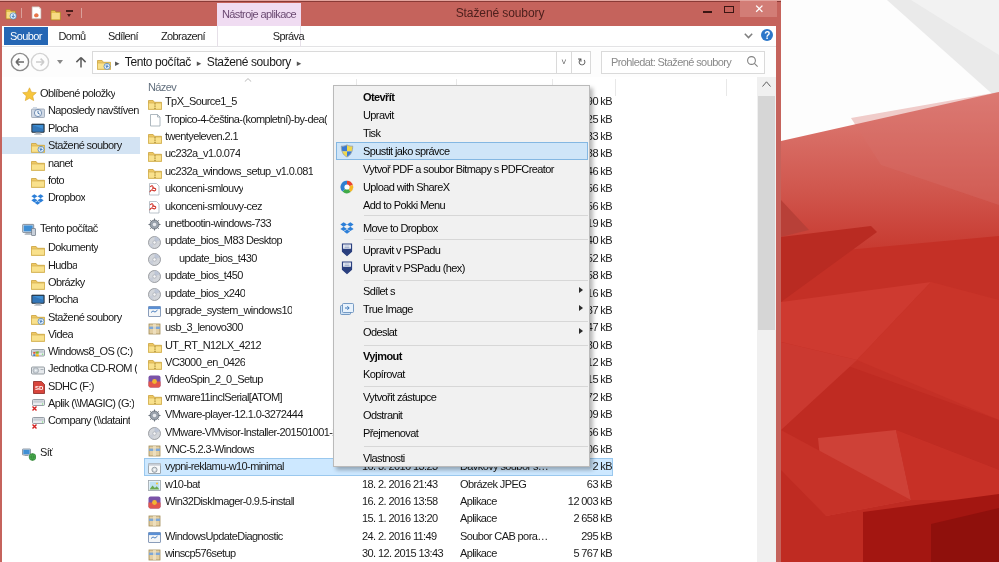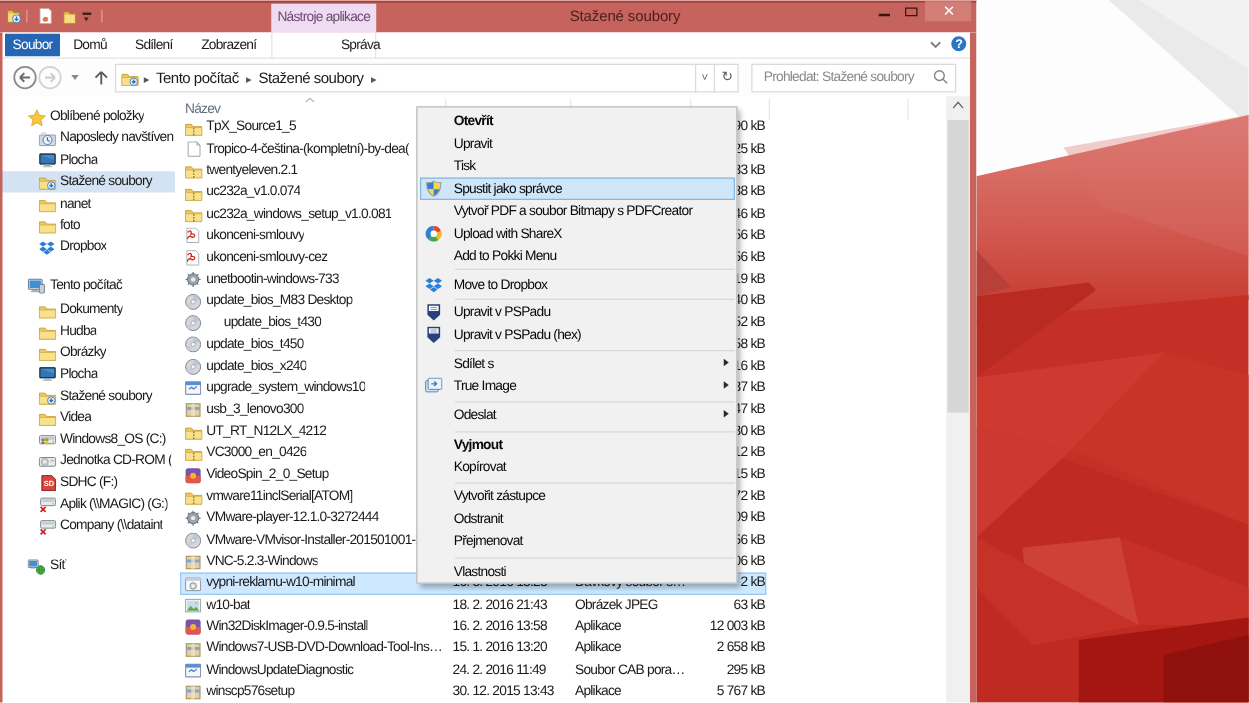--- a/index.html
+++ b/index.html
@@ -461,21 +461,20 @@
       </svg></div>
     <div class="txt" style="left:165px;top:493.0px;height:17.4px;line-height:17.4px;max-width:190px;overflow:hidden;color:#1a1a1a">Win32DiskImager-0.9.5-install</div>
     <div class="txt" style="left:362px;top:493.0px;height:17.4px;line-height:17.4px;color:#1a1a1a">16. 2. 2016 13:58</div>
     <div class="txt" style="left:460px;top:493.0px;height:17.4px;line-height:17.4px;max-width:90px;overflow:hidden;color:#1a1a1a">Aplikace</div>
     <div class="txt" style="left:512px;top:493.0px;width:100px;height:17.4px;line-height:17.4px;text-align:right;color:#1a1a1a">12 003 kB</div>
     <div class="abs" style="left:148px;top:512.6px"><svg style="" width="13" height="13" viewBox="0 0 13 13">
         <rect x="1" y="2" width="11" height="10" fill="#e3cfa4" stroke="#a08a55" stroke-width="0.8"></rect>
         <rect x="1" y="4.6" width="11" height="2.4" fill="#7da7d8"></rect>
         <rect x="5" y="2" width="3" height="10" fill="#f2e6c8" opacity="0.7"></rect>
       </svg></div>
-    <div class="txt" style="left:165px;top:510.4px;height:17.4px;line-height:17.4px;max-width:190px;overflow:hidden;color:#1a1a1a">Windows7-USB-DVD-Download-Tool-Ins…</div>
     <div class="txt" style="left:362px;top:510.4px;height:17.4px;line-height:17.4px;color:#1a1a1a">15. 1. 2016 13:20</div>
     <div class="txt" style="left:460px;top:510.4px;height:17.4px;line-height:17.4px;max-width:90px;overflow:hidden;color:#1a1a1a">Aplikace</div>
     <div class="txt" style="left:512px;top:510.4px;width:100px;height:17.4px;line-height:17.4px;text-align:right;color:#1a1a1a">2 658 kB</div>
     <div class="abs" style="left:148px;top:530.0px"><svg style="" width="13" height="13" viewBox="0 0 13 13">
         <rect x="0.5" y="1.5" width="12" height="10" rx="0.5" fill="#f4f6f8" stroke="#7d92b2" stroke-width="0.9"></rect>
         <rect x="0.5" y="1.5" width="12" height="2.6" fill="#5a8fd4"></rect>
         <path d="M3,7.5 l2,-1.6 2,1.2 2.5,-2" stroke="#4a7fc0" stroke-width="1" fill="none"></path>
       </svg></div>
     <div class="txt" style="left:165px;top:527.8px;height:17.4px;line-height:17.4px;max-width:190px;overflow:hidden;color:#1a1a1a">WindowsUpdateDiagnostic</div>
     <div class="txt" style="left:362px;top:527.8px;height:17.4px;line-height:17.4px;color:#1a1a1a">24. 2. 2016 11:49</div>

